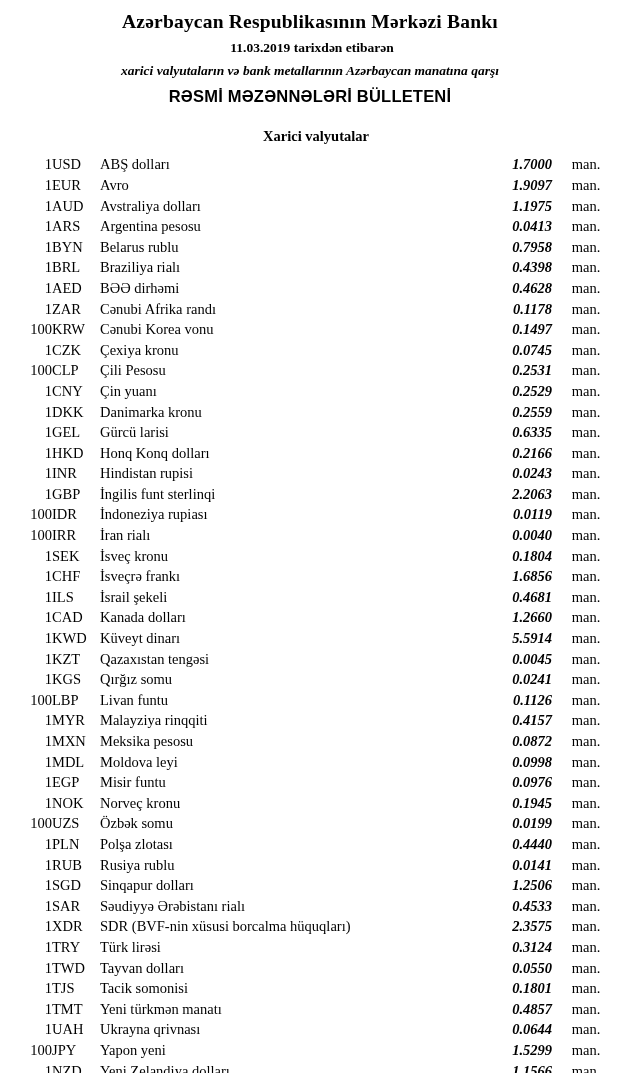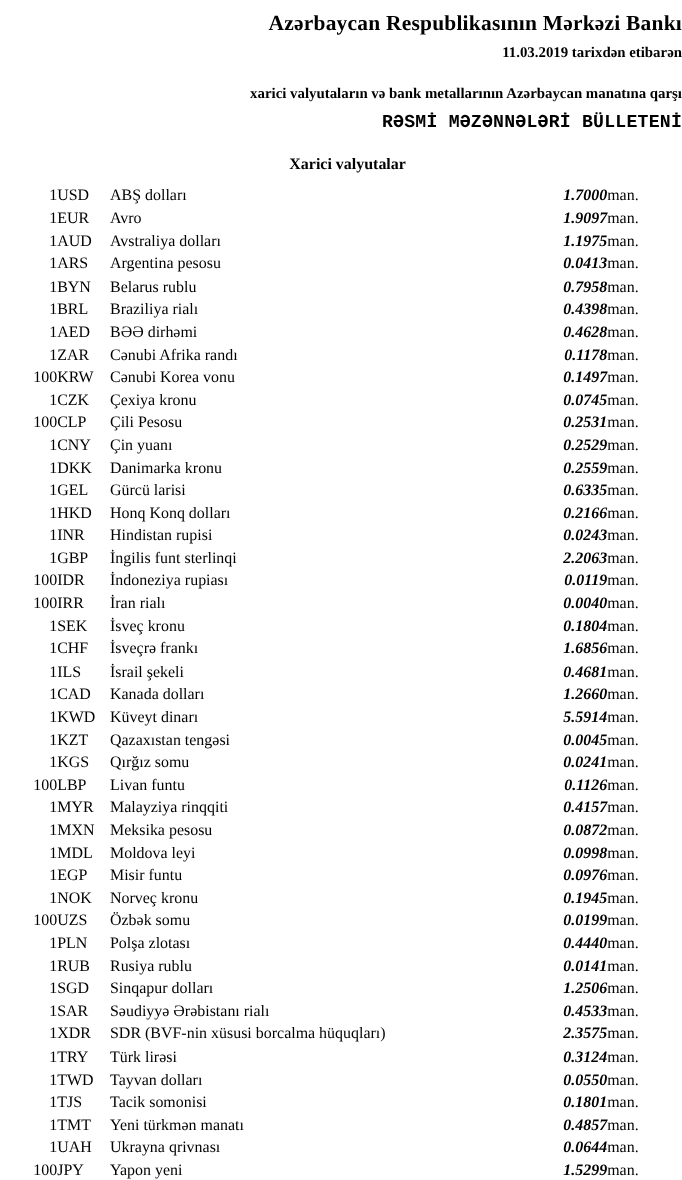--- a/index.html
+++ b/index.html
@@ -15,44 +15,45 @@
     overflow: hidden;
   }
   .page {
     width: 620px;
     height: 1073px;
     position: relative;
     box-sizing: border-box;
     padding: 6px 0 0 0;
   }
   .header {
-    text-align: right;
+    text-align: center;
   }
   .bank-title {
     font-family: "Liberation Serif", serif;
     font-weight: bold;
     font-size: 19.5px;
     letter-spacing: 0.2px;
     margin: 4px 0 0 0;
     line-height: 1.2;
   }
   .date-line {
     font-family: "Liberation Serif", serif;
     font-weight: bold;
     font-size: 13.5px;
     margin: 7px 0 0 4px;
   }
   .subtitle-line {
     font-family: "Liberation Serif", serif;
     font-weight: bold;
     font-size: 13.5px;
-    margin: 21px 0 0 0;
+    margin: 7px 0 0 0;
+    font-style: italic;
   }
   .bulletin-line {
-    font-family: Liberation Mono, monospace;
+    font-family: Liberation Sans, sans-serif;
     font-weight: bold;
     font-size: 16.5px;
     margin: 8px 0 0 0;
     letter-spacing: 0.2px;
   }
   .section-title {
     text-align: center;
     font-family: "Liberation Serif", serif;
     font-weight: bold;
     font-size: 14.5px;
@@ -89,21 +90,21 @@
   }
   td.c-rate {
     width: 92px;
     text-align: right;
     font-style: italic;
     font-weight: bold;
     padding-right: 0;
   }
   td.c-unit {
     width: 68px;
-    text-align: left;
+    text-align: center;
     padding-left: 12px;
   }
 </style>
 </head>
 <body>
 
 <div class="page">
 
   <div class="header">
     <div class="bank-title">Azərbaycan Respublikasının Mərkəzi Bankı</div>

